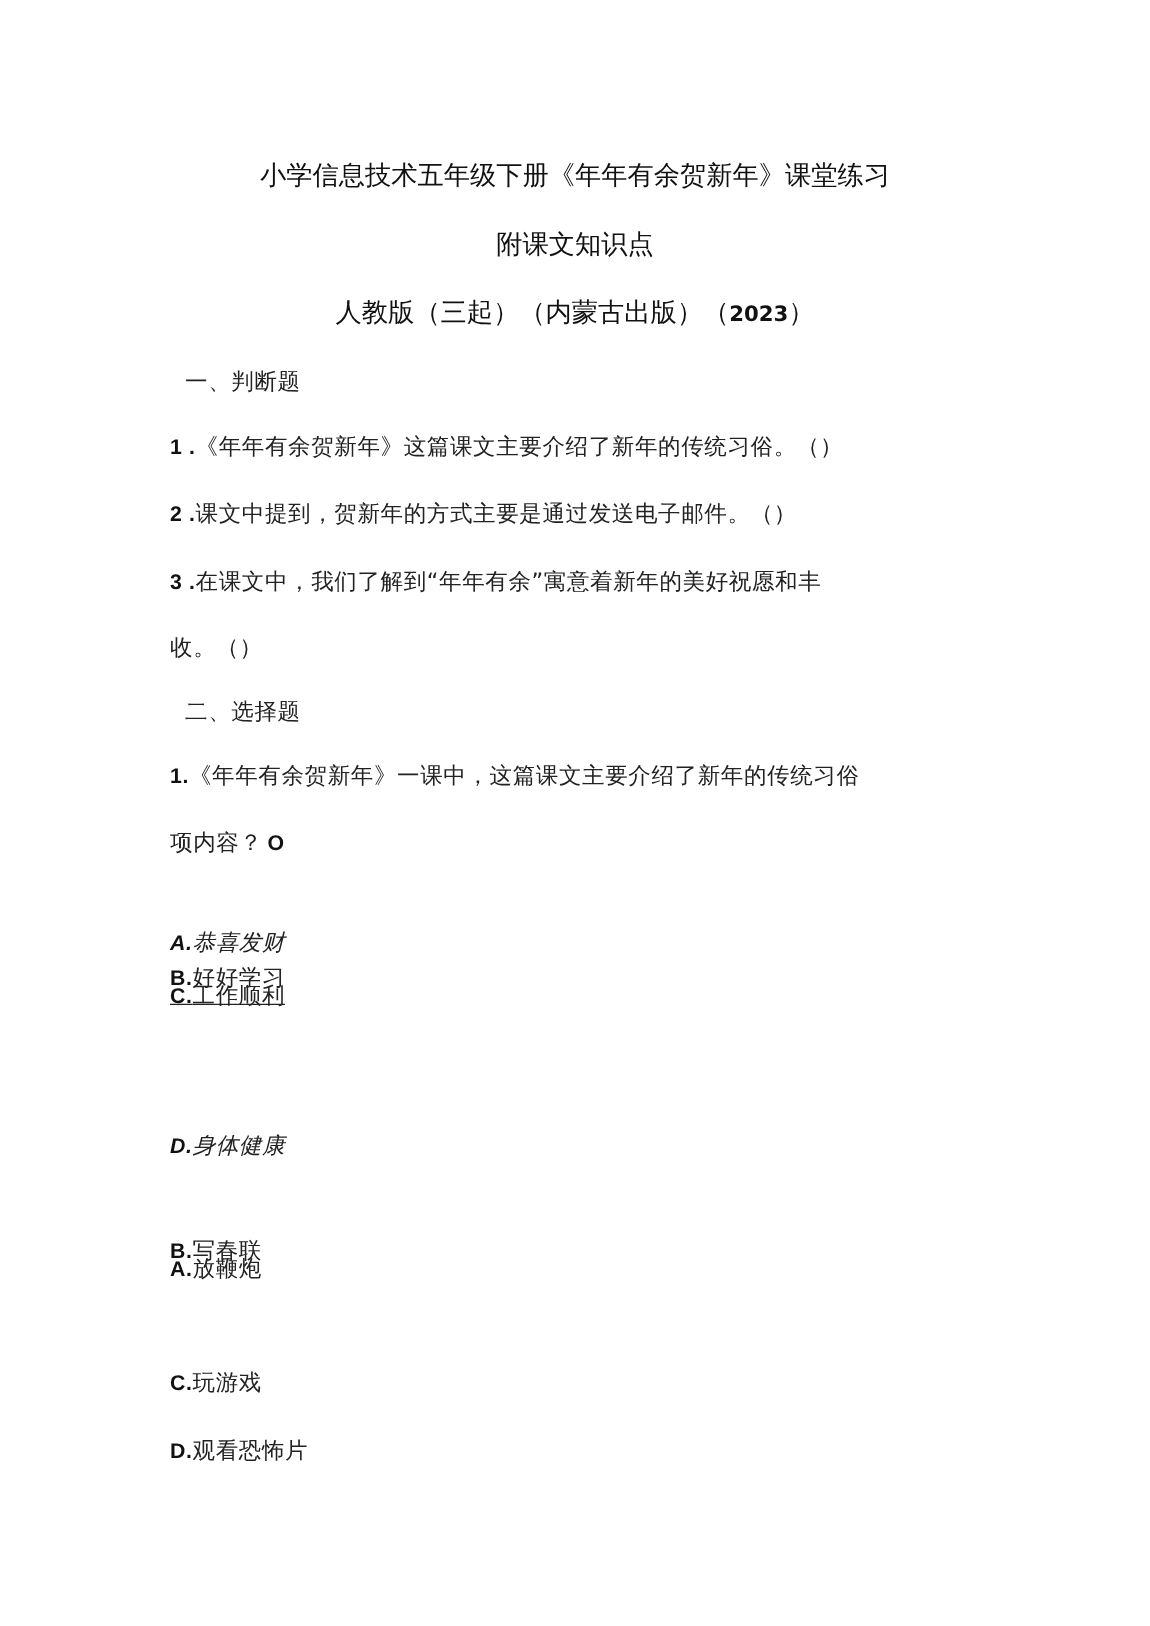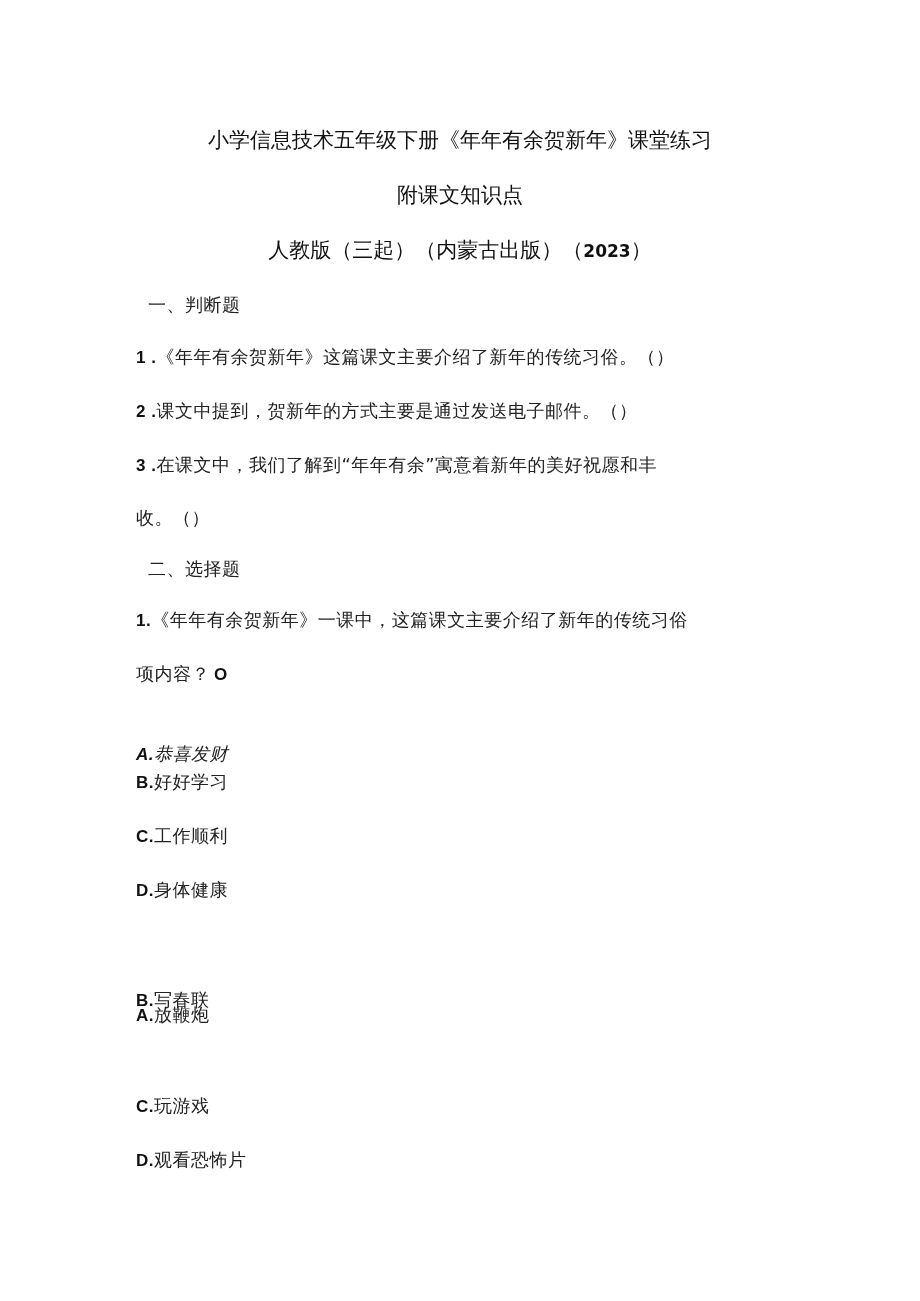--- a/index.html
+++ b/index.html
@@ -105,24 +105,24 @@
   <div class="line" style="top:662px;">
     <span>项内容？</span><span class="blank-mark">O</span>
   </div>
 
   <div class="line" style="top:742px;font-style:italic;">
     <span class="opt-letter">A.</span><span>恭喜发财</span>
   </div>
   <div class="line" style="top:770px;">
     <span class="opt-letter">B.</span><span>好好学习</span>
   </div>
-  <div class="line" style="top:824px;">
+  <div class="line" style="top:784px;text-decoration:underline;">
     <span class="opt-letter">C.</span><span>工作顺利</span>
   </div>
-  <div class="line" style="top:878px;">
+  <div class="line" style="top:904px;font-style:italic;">
     <span class="opt-letter">D.</span><span>身体健康</span>
   </div>
 
 
   <div class="line" style="top:986px;margin-top:17px;">
     <span class="opt-letter">A.</span><span>放鞭炮</span>
   </div>
   <div class="line" style="top:988px;">
     <span class="opt-letter">B.</span><span>写春联</span>
   </div>

